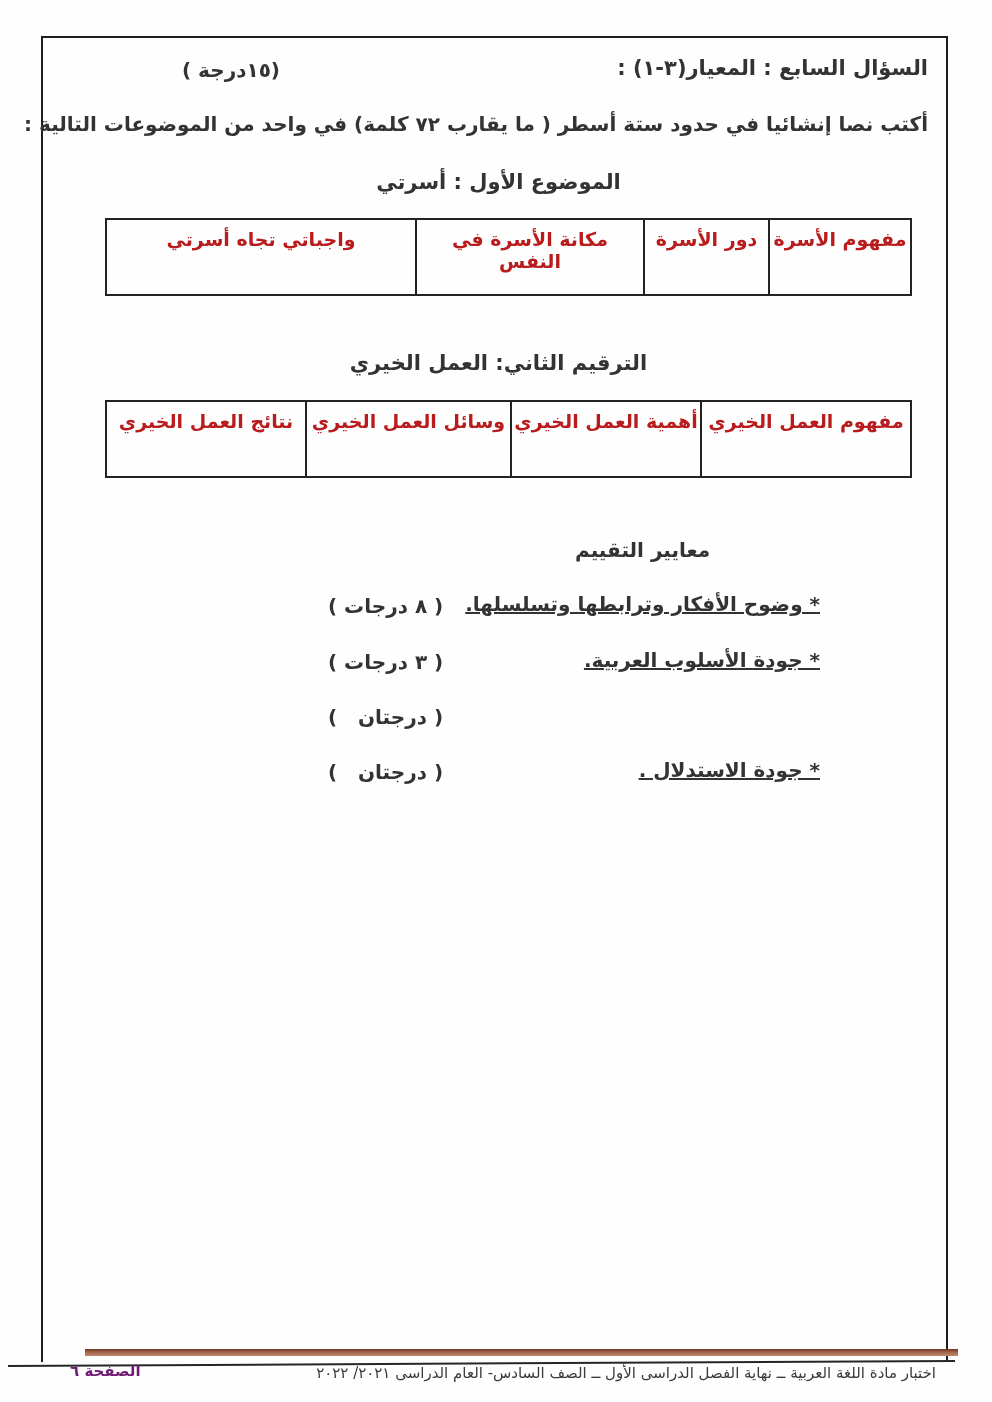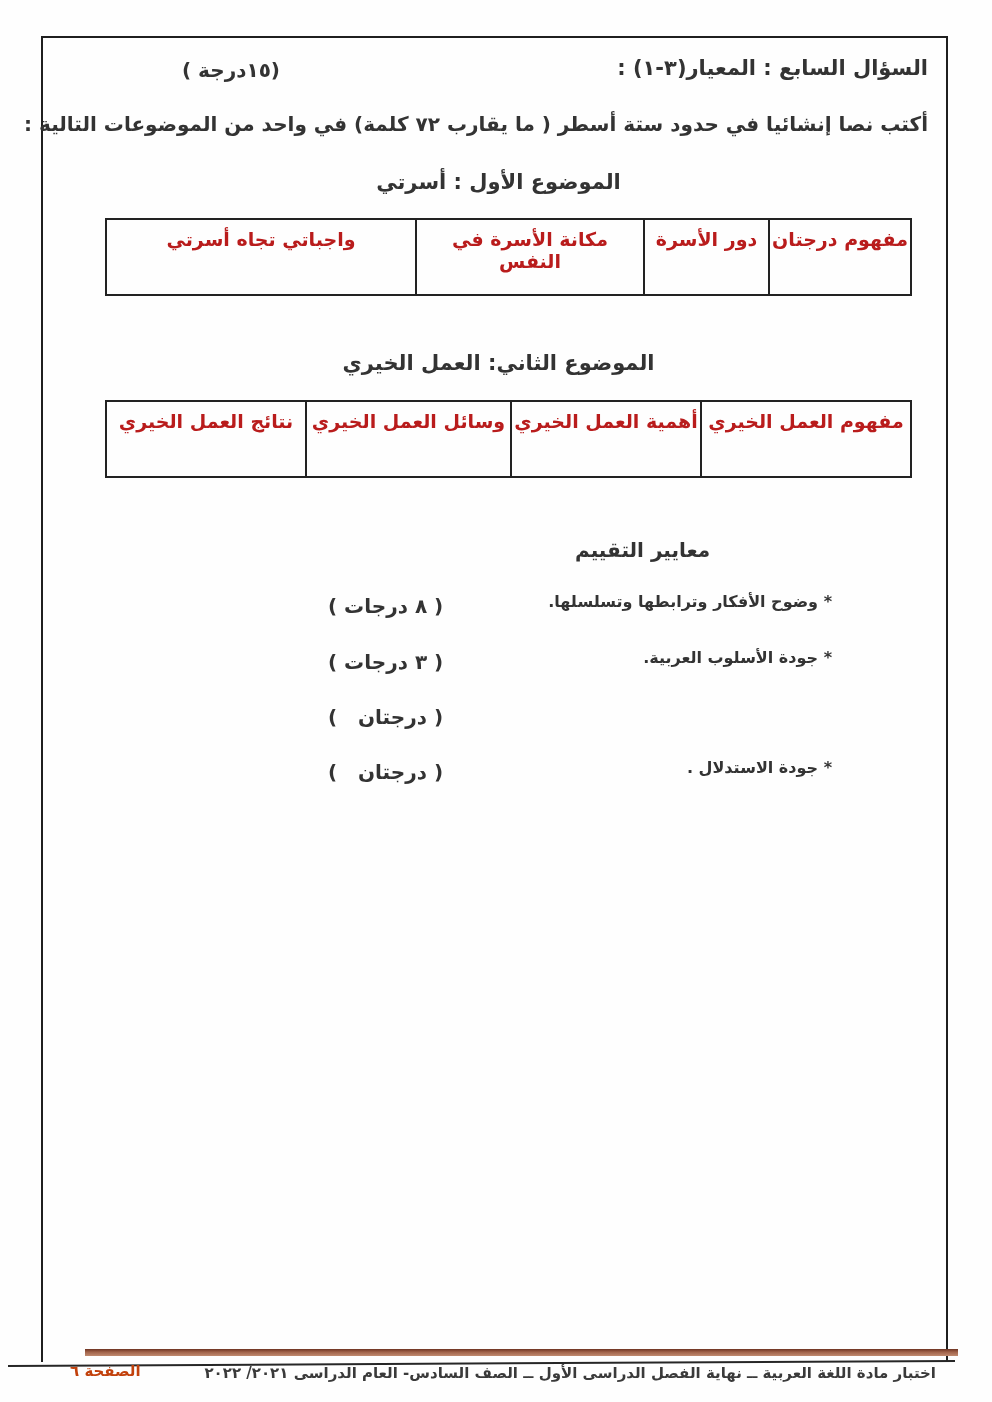--- a/index.html
+++ b/index.html
@@ -62,23 +62,23 @@
   .criteria-title {
     position: absolute; left: 575px; top: 538px;
     font-size: 20px; font-weight: bold;
   }
   .criterion { position: absolute; left: 0; width: 992px; height: 40px; }
   .crit-1 { top: 592px; }
   .crit-2 { top: 648px; }
   .crit-3 { top: 703px; }
   .crit-4 { top: 758px; }
   .crit-text {
-    position: absolute; right: 160px; top: 0;
-    font-size: 16px; font-weight: bold;
-    direction: rtl; unicode-bidi: plaintext;
+    position: absolute; right: 172px; top: 0;
+    font-size: 20px; font-weight: bold;
+    direction: rtl; unicode-bidi: plaintext; text-decoration: underline;
   }
   .crit-marks {
     position: absolute; left: 328px; top: 2px;
     font-size: 20px; font-weight: bold;
     direction: ltr; unicode-bidi: isolate; white-space: pre; text-align: right;
   }
 
   .footer-accent-line {
     position: absolute; left: 85px; top: 1349px;
     width: 873px; height: 7px;
@@ -86,25 +86,25 @@
   }
   .footer-rule {
     position: absolute; left: 8px; top: 1360px;
     width: 947px; height: 2px;
     background: #262626;
     transform: rotate(-0.3deg);
     transform-origin: right center;
   }
   .footer-info {
     position: absolute; right: 56px; top: 1364px;
-    font-size: 15px; font-weight: bold; color: #3a3a3a;
+    font-size: 15px; font-weight: normal; color: #3a3a3a;
   }
   .footer-page {
     position: absolute; left: 70px; top: 1362px;
-    font-size: 15px; font-weight: bold; color: #c2410c;
+    font-size: 15px; font-weight: bold; color: #701a75;
   }
 </style>
 </head>
 <body>
 
 <div class="canvas">
 
   <div class="page-border"></div>
 
   <div class="q-header rtl">السؤال السابع : المعيار(٣-١) :</div>
@@ -116,29 +116,29 @@
 
   <table class="topic-table tbl1">
     <colgroup>
       <col style="width:142px">
         <col style="width:125px">
         <col style="width:228px">
         <col style="width:310px">
     </colgroup>
     <tbody>
         <tr>
-      <td>مفهوم درجتان</td>
+      <td>مفهوم الأسرة</td>
       <td>دور الأسرة</td>
       <td>مكانة الأسرة في النفس</td>
       <td>واجباتي تجاه أسرتي</td>
     </tr>
   </tbody>
     </table>
 
-  <div class="topic-title topic2-title rtl">الموضوع الثاني: العمل الخيري</div>
+  <div class="topic-title topic2-title rtl">الترقيم الثاني: العمل الخيري</div>
 
   <table class="topic-table tbl2">
     <colgroup>
       <col style="width:210px">
         <col style="width:190px">
         <col style="width:205px">
         <col style="width:200px">
     </colgroup>
     <tbody>
         <tr>

